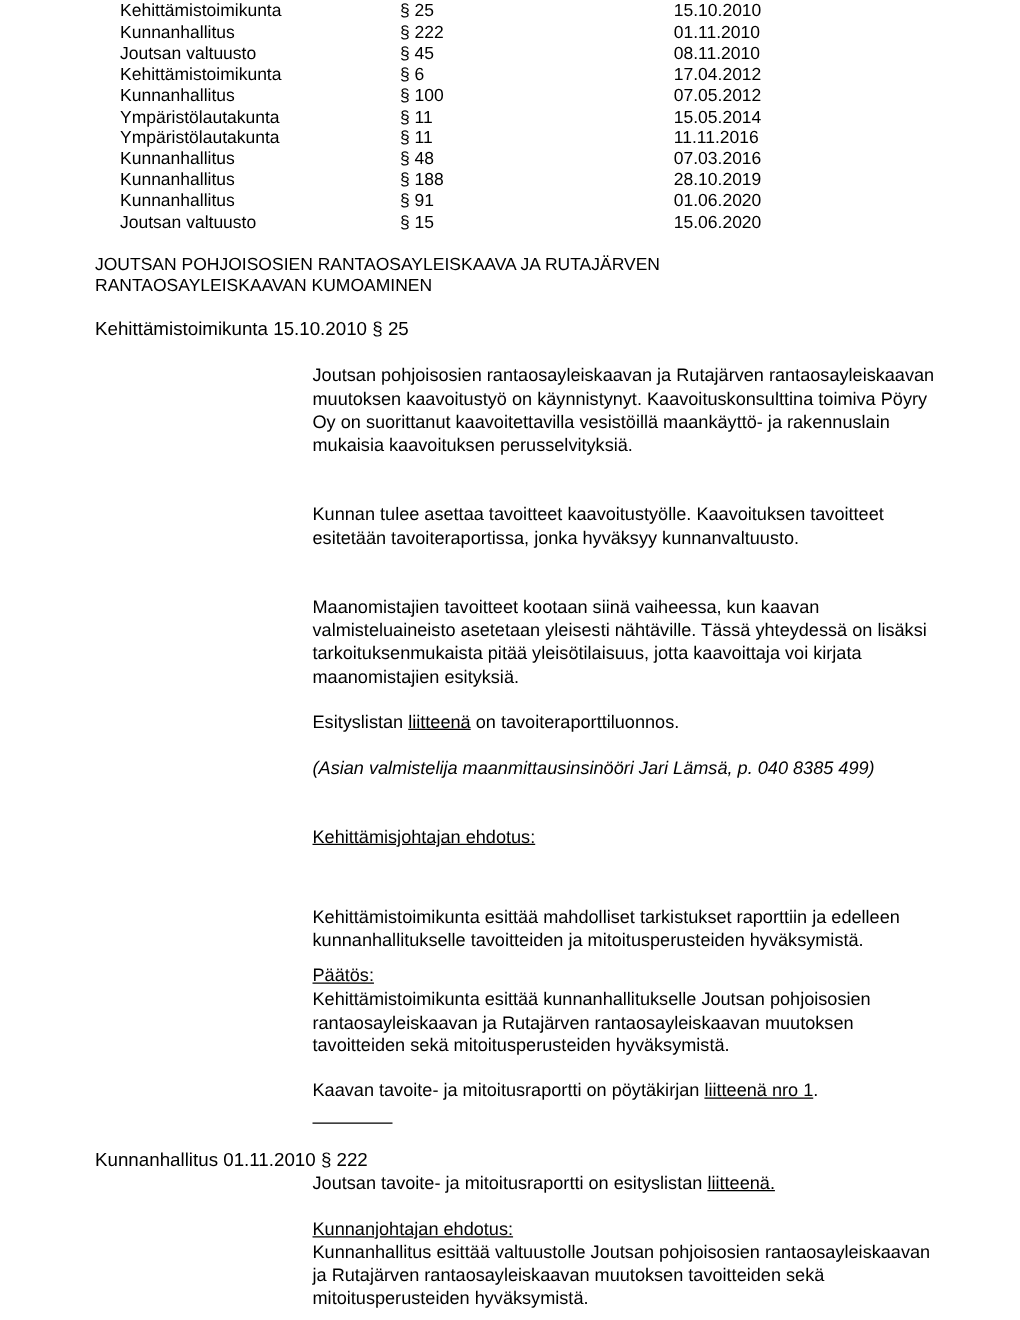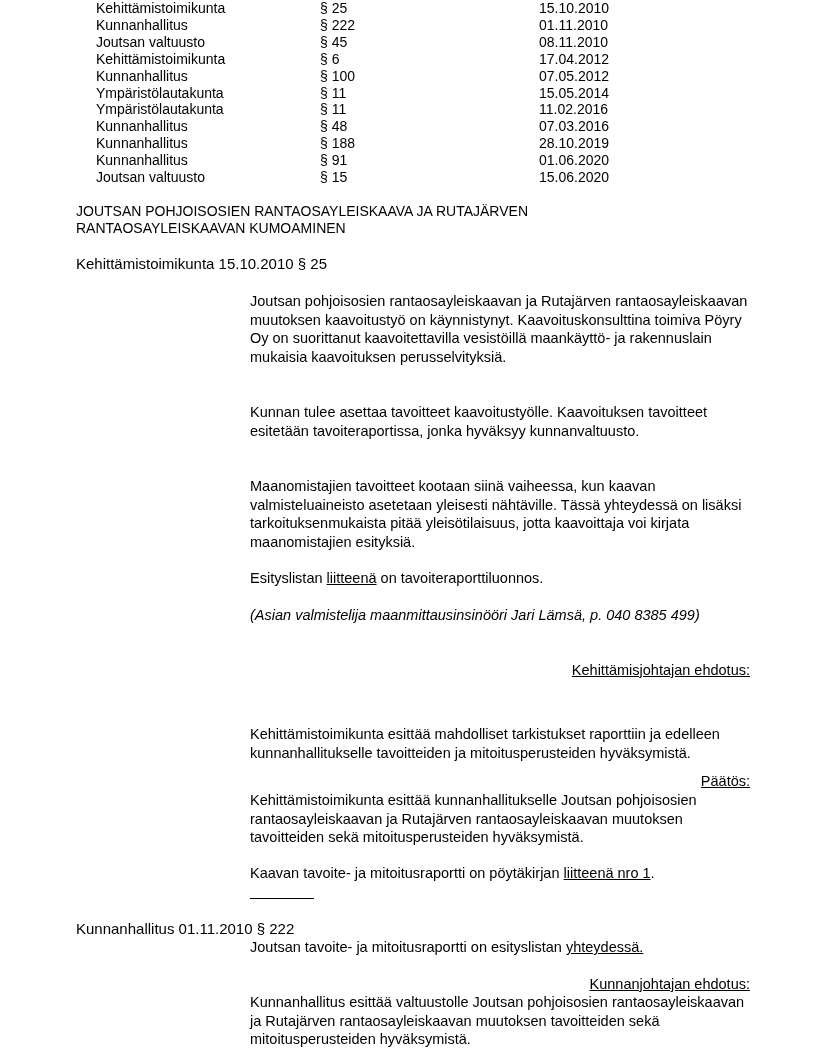--- a/index.html
+++ b/index.html
@@ -10,21 +10,21 @@
     }
     .hist-row { position: absolute; left: 76px; height: 17px; line-height: 17px; font-size: 14px; width: 540px; margin-left: 20px; }
     .hist-row span { position: absolute; top: 0; white-space: nowrap; }
     .c-body { left: 0; }
     .c-par { left: 224px; text-align: center; }
     .c-date { left: 443px; }
     .abs { position: absolute; white-space: nowrap; }
     .title { left: 76px; font-size: 14px; line-height: 17px; }
     .heading { left: 76px; font-size: 15px; line-height: 18px; }
     .para { position: absolute; left: 250px; width: 500px; font-size: 14.5px; line-height: 18.5px; white-space: normal; }
-    .u { text-decoration: underline; text-align: right; }
+    .u { text-decoration: underline; }
     .rule { position: absolute; left: 250px; width: 64px; height: 0; border-top: 1px solid #000; }
   </style>
 </head>
 <body>
 
 <div>
   <div class="hist-row" style="top:0px;">
     <span class="c-body">Kehittämistoimikunta</span>
     <span class="c-par">§ 25</span>
     <span class="c-date">15.10.2010</span>
@@ -50,21 +50,21 @@
     <span class="c-date">07.05.2012</span>
   </div>
   <div class="hist-row" style="top:85px;">
     <span class="c-body">Ympäristölautakunta</span>
     <span class="c-par">§ 11</span>
     <span class="c-date">15.05.2014</span>
   </div>
   <div class="hist-row" style="top:101px;">
     <span class="c-body">Ympäristölautakunta</span>
     <span class="c-par">§ 11</span>
-    <span class="c-date">11.02.2016</span>
+    <span class="c-date">11.11.2016</span>
   </div>
   <div class="hist-row" style="top:118px;">
     <span class="c-body">Kunnanhallitus</span>
     <span class="c-par">§ 48</span>
     <span class="c-date">07.03.2016</span>
   </div>
   <div class="hist-row" style="top:135px;">
     <span class="c-body">Kunnanhallitus</span>
     <span class="c-par">§ 188</span>
     <span class="c-date">28.10.2019</span>
@@ -96,16 +96,16 @@
 <div class="para" style="top:700px;margin-top:25px;">Kehittämistoimikunta esittää mahdolliset tarkistukset raporttiin ja edelleen kunnanhallitukselle tavoitteiden ja mitoitusperusteiden hyväksymistä.</div>
 
 <div class="para u" style="top:772px;">Päätös:</div>
 <div class="para" style="top:791px;">Kehittämistoimikunta esittää kunnanhallitukselle Joutsan pohjoisosien rantaosayleiskaavan ja Rutajärven rantaosayleiskaavan muutoksen tavoitteiden sekä mitoitusperusteiden hyväksymistä.</div>
 
 <div class="para" style="top:864px;"><span>Kaavan tavoite- ja mitoitusraportti on pöytäkirjan </span><span class="u">liitteenä nro 1</span><span>.</span></div>
 
 <div class="rule" style="top:898px;"></div>
 
 <div class="abs heading" style="top:920px;">Kunnanhallitus 01.11.2010 § 222</div>
-<div class="para" style="top:938px;"><span>Joutsan tavoite- ja mitoitusraportti on esityslistan </span><span class="u">yhteydessä.</span></div>
+<div class="para" style="top:938px;"><span>Joutsan tavoite- ja mitoitusraportti on esityslistan </span><span class="u">liitteenä.</span></div>
 
 <div class="para u" style="top:975px;">Kunnanjohtajan ehdotus:</div>
 <div class="para" style="top:993px;">Kunnanhallitus esittää valtuustolle Joutsan pohjoisosien rantaosayleiskaavan ja Rutajärven rantaosayleiskaavan muutoksen tavoitteiden sekä mitoitusperusteiden hyväksymistä.</div>
 
 </body></html>

